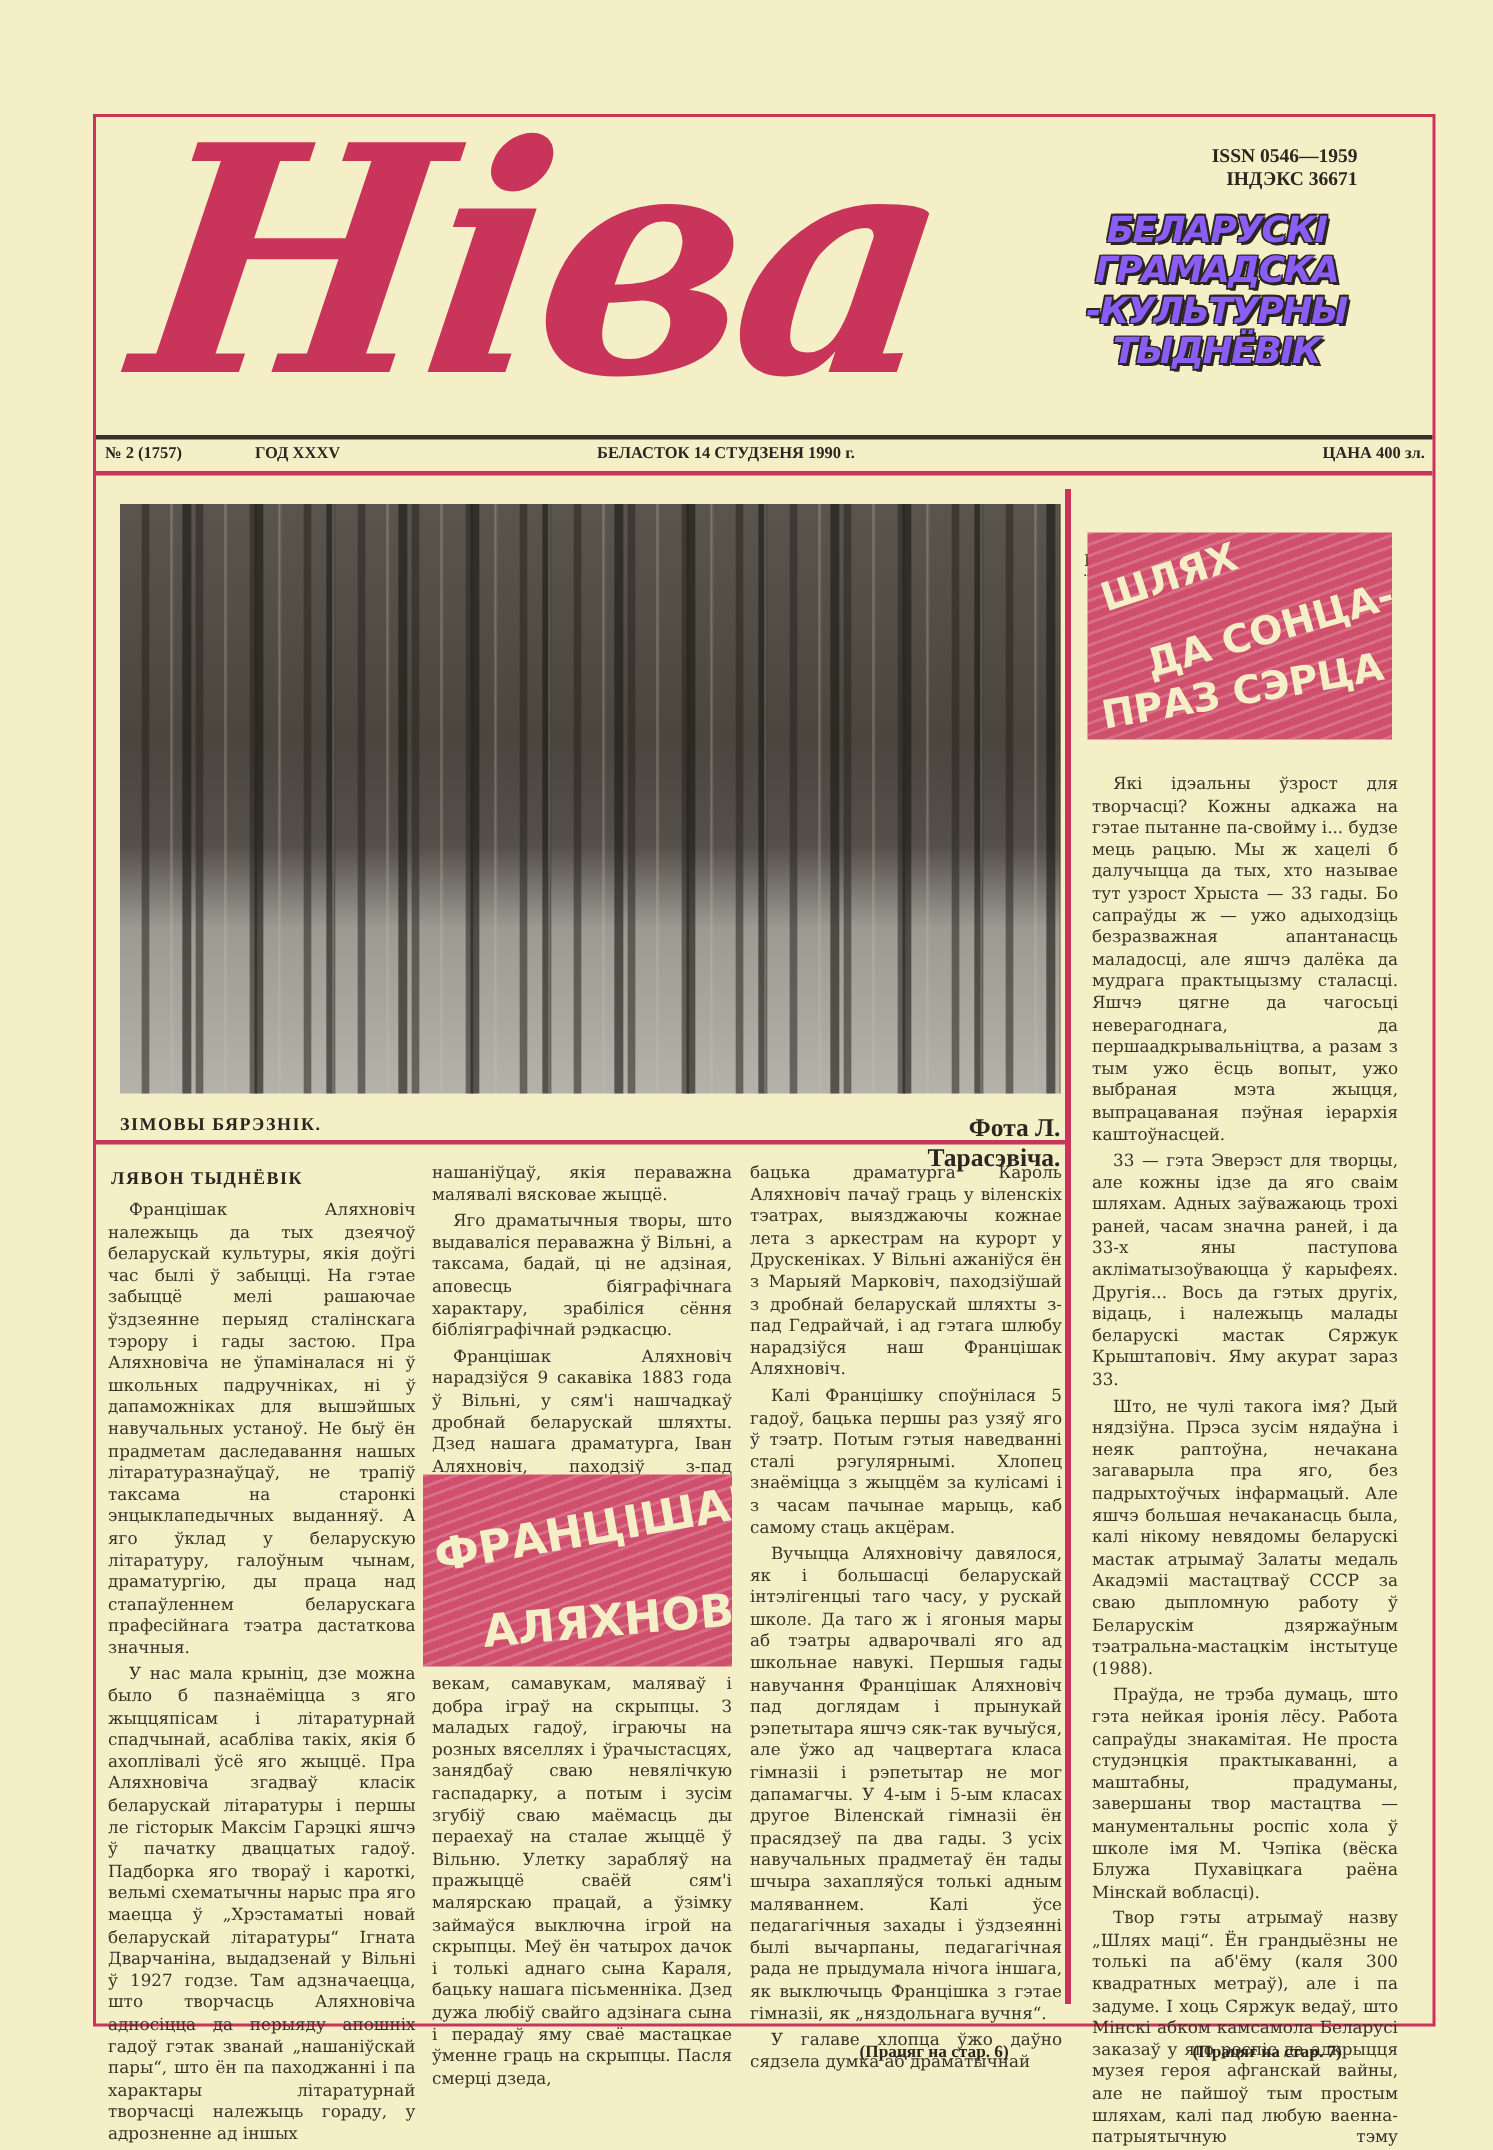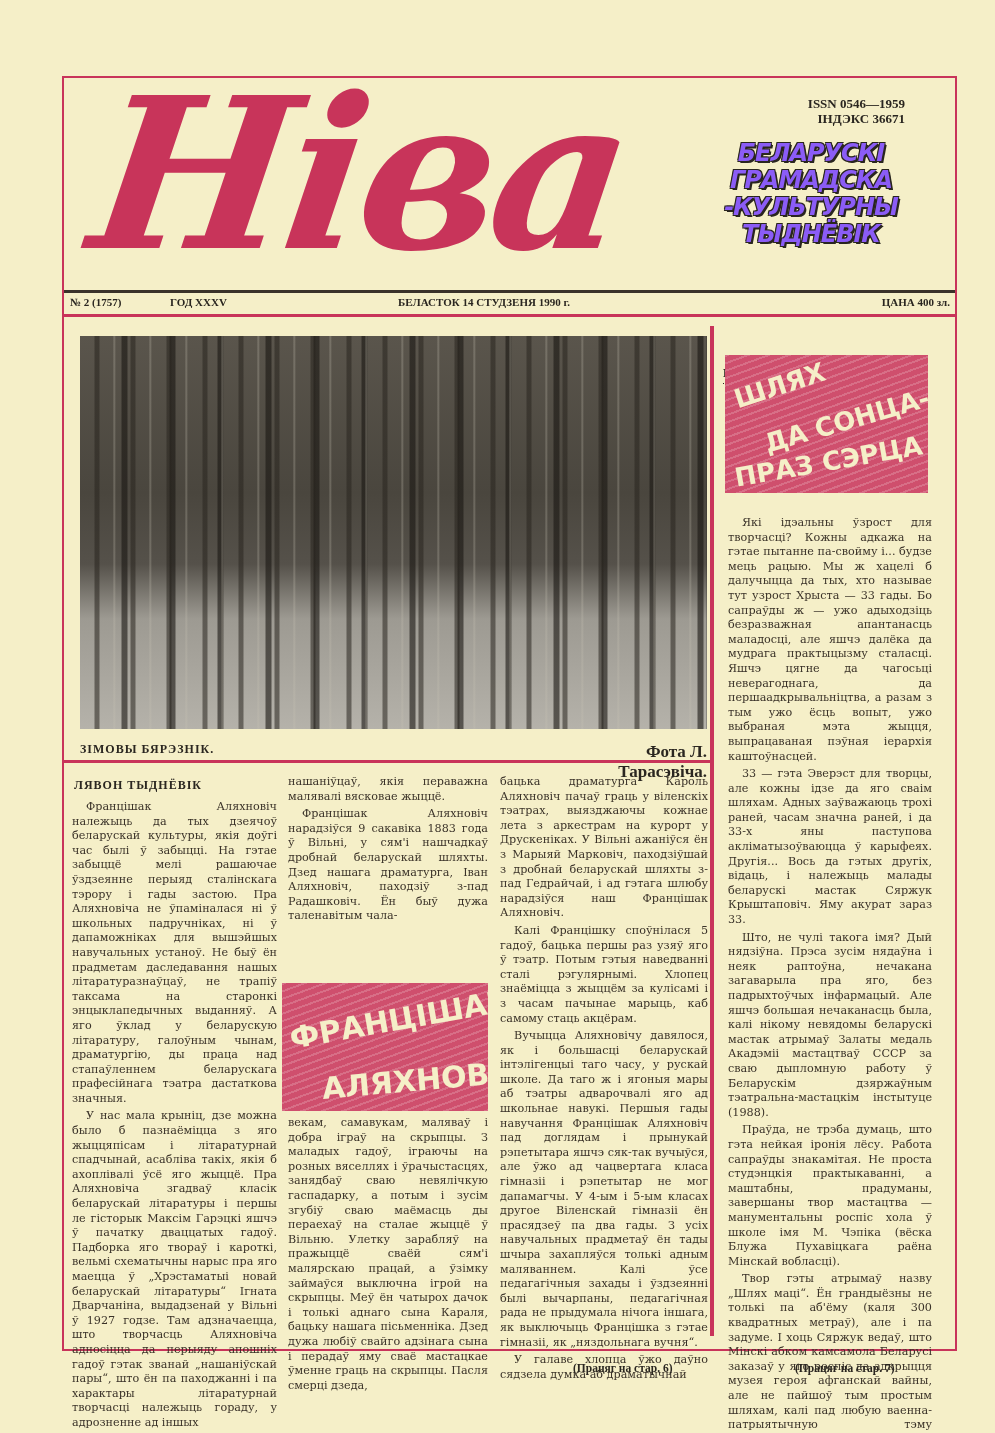--- a/index.html
+++ b/index.html
@@ -99,20 +99,21 @@
 
 <div class="author">ЛЯВОН ТЫДНЁВІК</div>
 
 <div class="col" style="left:72px; top:800px; width:205px;">
   <p>Францішак Аляхновіч належыць да тых дзеячоў беларускай культуры, якія доўгі час былі ў забыцці. На гэтае забыццё мелі рашаючае ўздзеянне перыяд сталінскага тэрору і гады застою. Пра Аляхновіча не ўпаміналася ні ў школьных падручніках, ні ў дапаможніках для вышэйшых навучальных устаноў. Не быў ён прадметам даследавання нашых літаратуразнаўцаў, не трапіў таксама на старонкі энцыклапедычных выданняў. А яго ўклад у беларускую літаратуру, галоўным чынам, драматургію, ды праца над стапаўленнем беларускага прафесійнага тэатра дастаткова значныя.</p>
   <p>У нас мала крыніц, дзе можна было б пазнаёміцца з яго жыццяпісам і літаратурнай спадчынай, асабліва такіх, якія б ахоплівалі ўсё яго жыццё. Пра Аляхновіча згадваў класік беларускай літаратуры і першы ле гісторык Максім Гарэцкі яшчэ ў пачатку дваццатых гадоў. Падборка яго твораў і кароткі, вельмі схематычны нарыс пра яго маецца ў „Хрэстаматыі новай беларускай літаратуры“ Ігната Дварчаніна, выдадзенай у Вільні ў 1927 годзе. Там адзначаецца, што творчасць Аляхновіча адносіцца да перыяду апошніх гадоў гэтак званай „нашаніўскай пары“, што ён па паходжанні і па характары літаратурнай творчасці належыць гораду, у адрозненне ад іншых</p>
 </div>
 
 <div class="col" style="left:288px; top:775px; width:200px;">
   <p style="text-indent:0">нашаніўцаў, якія пераважна малявалі вясковае жыццё.</p>
+  <p>Яго драматычныя творы, што выдаваліся пераважна ў Вільні, а таксама, бадай, ці не адзіная, аповесць біяграфічнага характару, зрабіліся сёння бібліяграфічнай рэдкасцю.</p>
   <p>Францішак Аляхновіч нарадзіўся 9 сакавіка 1883 года ў Вільні, у сям'і нашчадкаў дробнай беларускай шляхты. Дзед нашага драматурга, Іван Аляхновіч, паходзіў з-пад Радашковіч. Ён быў дужа таленавітым чала-</p>
 </div>
 
 <div class="promo-box" style="left:282px; top:983px; width:206px; height:128px;">
   <div style="left:8px; top:38px; font-size:30px; transform:rotate(-10deg);">ФРАНЦІШАК</div>
   <div style="left:40px; top:88px; font-size:30px; transform:rotate(-5deg);">АЛЯХНОВІЧ</div>
 </div>
 
 <div class="col" style="left:288px; top:1116px; width:200px;">
   <p style="text-indent:0">векам, самавукам, маляваў і добра іграў на скрыпцы. З маладых гадоў, іграючы на розных вяселлях і ўрачыстасцях, занядбаў сваю невялічкую гаспадарку, а потым і зусім згубіў сваю маёмасць ды пераехаў на сталае жыццё ў Вільню. Улетку зарабляў на пражыццё сваёй сям'і малярскаю працай, а ўзімку займаўся выключна ігрой на скрыпцы. Меў ён чатырох дачок і толькі аднаго сына Караля, бацьку нашага пісьменніка. Дзед дужа любіў свайго адзінага сына і перадаў яму сваё мастацкае ўменне граць на скрыпцы. Пасля смерці дзеда,</p>

